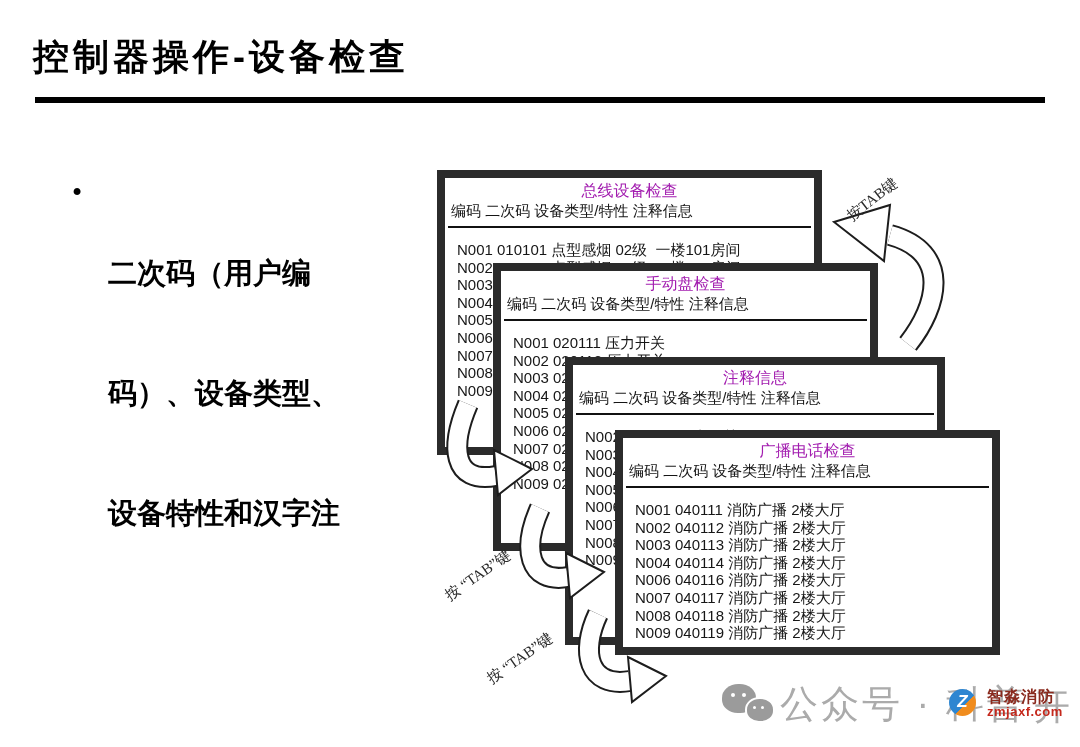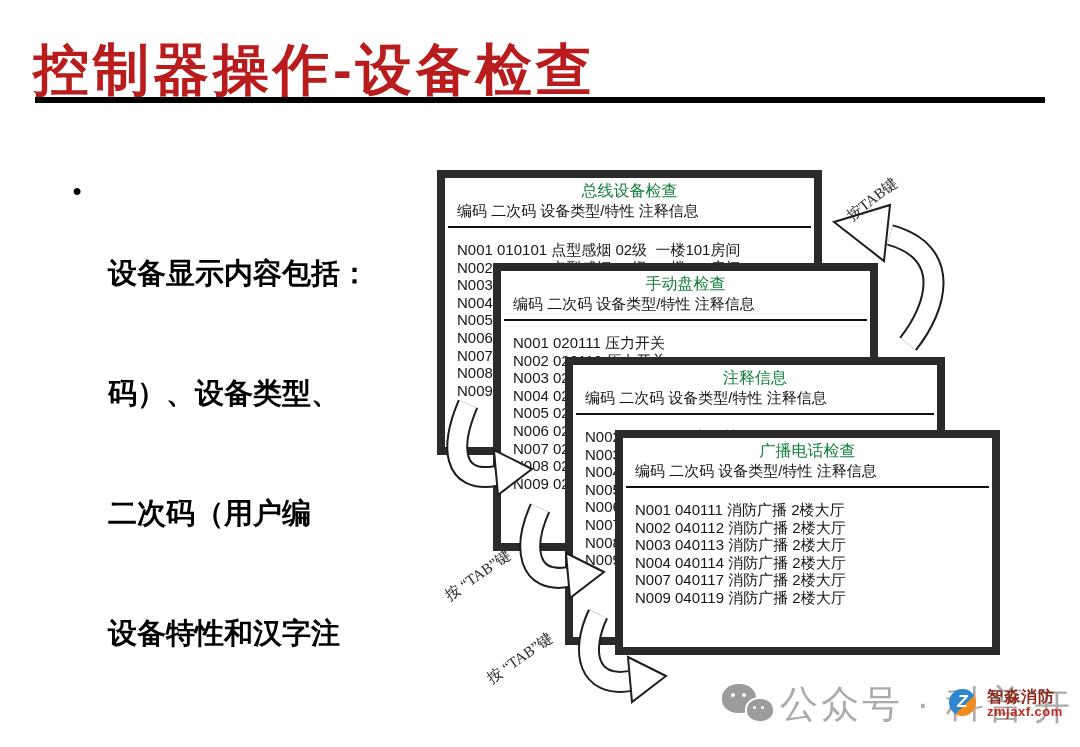--- a/index.html
+++ b/index.html
@@ -3,21 +3,21 @@
 <meta charset="utf-8">
 <style>
   html,body{margin:0;padding:0;}
   body{
     width:1080px;height:747px;position:relative;overflow:hidden;
     background:#ffffff;font-family:"Liberation Sans",sans-serif;
   }
   
   .slide-title{
     position:absolute;left:33px;top:33px;
-    font-size:56px;font-weight:900;color:#b91c1c;
+    font-size:36px;font-weight:900;color:#000000;
     letter-spacing:4px;font-family:"Liberation Sans",sans-serif;
   }
   .title-rule{
     position:absolute;left:35px;top:97px;width:1010px;height:6px;background:#000;
   }
   
   .bullets{position:absolute;left:70px;top:173px;width:360px;}
   .bullet-item{display:flex;}
   .bullet-dot{
     width:38px;font-size:24px;line-height:40px;color:#000;flex:none;
@@ -29,24 +29,24 @@
   }
   
   .panel{
     position:absolute;background:#fff;border:8px solid #2b2b2b;box-sizing:border-box;
   }
   #panel1{left:437px;top:170px;width:385px;height:285px;z-index:1;}
   #panel2{left:493px;top:263px;width:385px;height:288px;z-index:2;}
   #panel3{left:565px;top:357px;width:380px;height:288px;z-index:3;}
   #panel4{left:615px;top:430px;width:385px;height:225px;z-index:4;}
   .panel-title{
-    text-align:center;font-size:16px;line-height:20px;margin-top:3px;color:#15803d;
+    text-align:center;font-size:16px;line-height:20px;margin-top:3px;color:#a21caf;
   }
   .panel-header{
-    font-size:15px;line-height:19px;padding-left:12px;color:#151515;white-space:pre;
+    font-size:15px;line-height:19px;padding-left:6px;color:#151515;white-space:pre;
   }
   .panel-sep{border-top:2px solid #111;margin:6px 3px 0 3px;}
   .panel-rows{margin-top:13px;padding-left:12px;}
   .row{
     font-size:15px;line-height:17.6px;white-space:pre;color:#161616;
   }
   
   #arrows{position:absolute;left:0;top:0;z-index:30;pointer-events:none;}
   .band-outer{fill:none;stroke:#1d1d1d;stroke-width:22;}
   .band-inner{fill:none;stroke:#ffffff;stroke-width:18;}
@@ -89,23 +89,22 @@
 </head>
 <body>
 
 <div class="slide-title">控制器操作-设备检查</div>
 <div class="title-rule"></div>
 
 <div class="bullets">
   <div class="bullet-item">
     <div class="bullet-dot">•</div>
     <div class="bullet-lines">
-      <div>设备显示内容包括：</div>
+      <div>二次码（用户编</div>
       <div>码）、设备类型、</div>
-      <div>二次码（用户编</div>
       <div>设备特性和汉字注</div>
       
     </div>
   </div>
 
 </div>
 
 <div class="panel" id="panel1">
   <div class="panel-title">总线设备检查</div>
   <div class="panel-header">编码 二次码 设备类型/特性 注释信息</div>
@@ -158,21 +157,23 @@
 
 <div class="panel" id="panel4">
   <div class="panel-title">广播电话检查</div>
   <div class="panel-header">编码 二次码 设备类型/特性 注释信息</div>
   <div class="panel-sep"></div>
   <div class="panel-rows">
     <div class="row">N001 040111 消防广播 2楼大厅</div>
     <div class="row">N002 040112 消防广播 2楼大厅</div>
     <div class="row">N003 040113 消防广播 2楼大厅</div>
     <div class="row">N004 040114 消防广播 2楼大厅</div>
+    <div class="row">N006 040116 消防广播 2楼大厅</div>
     <div class="row">N007 040117 消防广播 2楼大厅</div>
+    <div class="row">N008 040118 消防广播 2楼大厅</div>
     <div class="row">N009 040119 消防广播 2楼大厅</div>
   </div>
 </div>
 
 <svg id="arrows" width="1080" height="747" viewBox="0 0 1080 747">
   <g>
     <path class="band-outer" d="M908,344 C938,306 952,252 890,235"></path>
     <path class="band-inner" d="M908,344 C938,306 952,252 890,235"></path>
     <polygon class="head" points="834,222 890,205 884,261"></polygon>
   </g>

